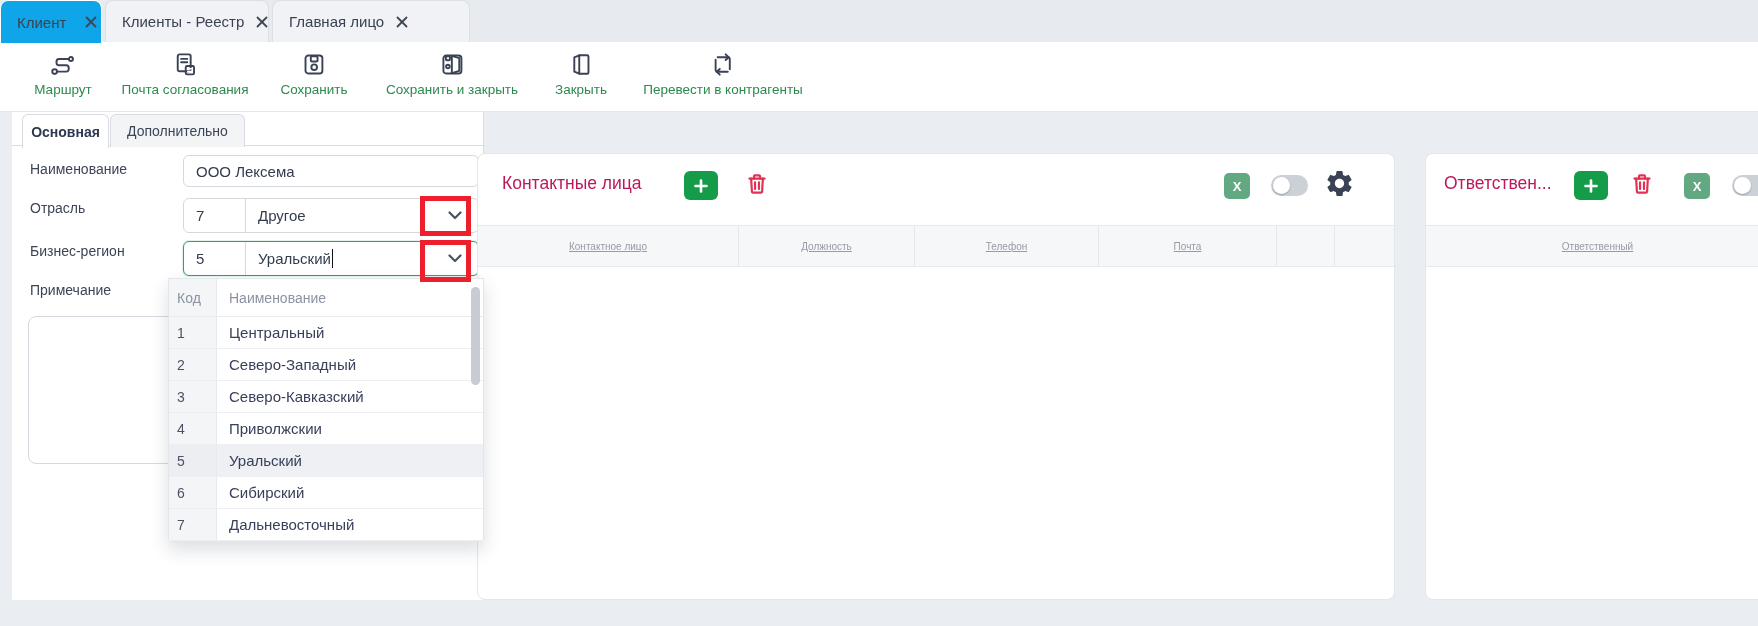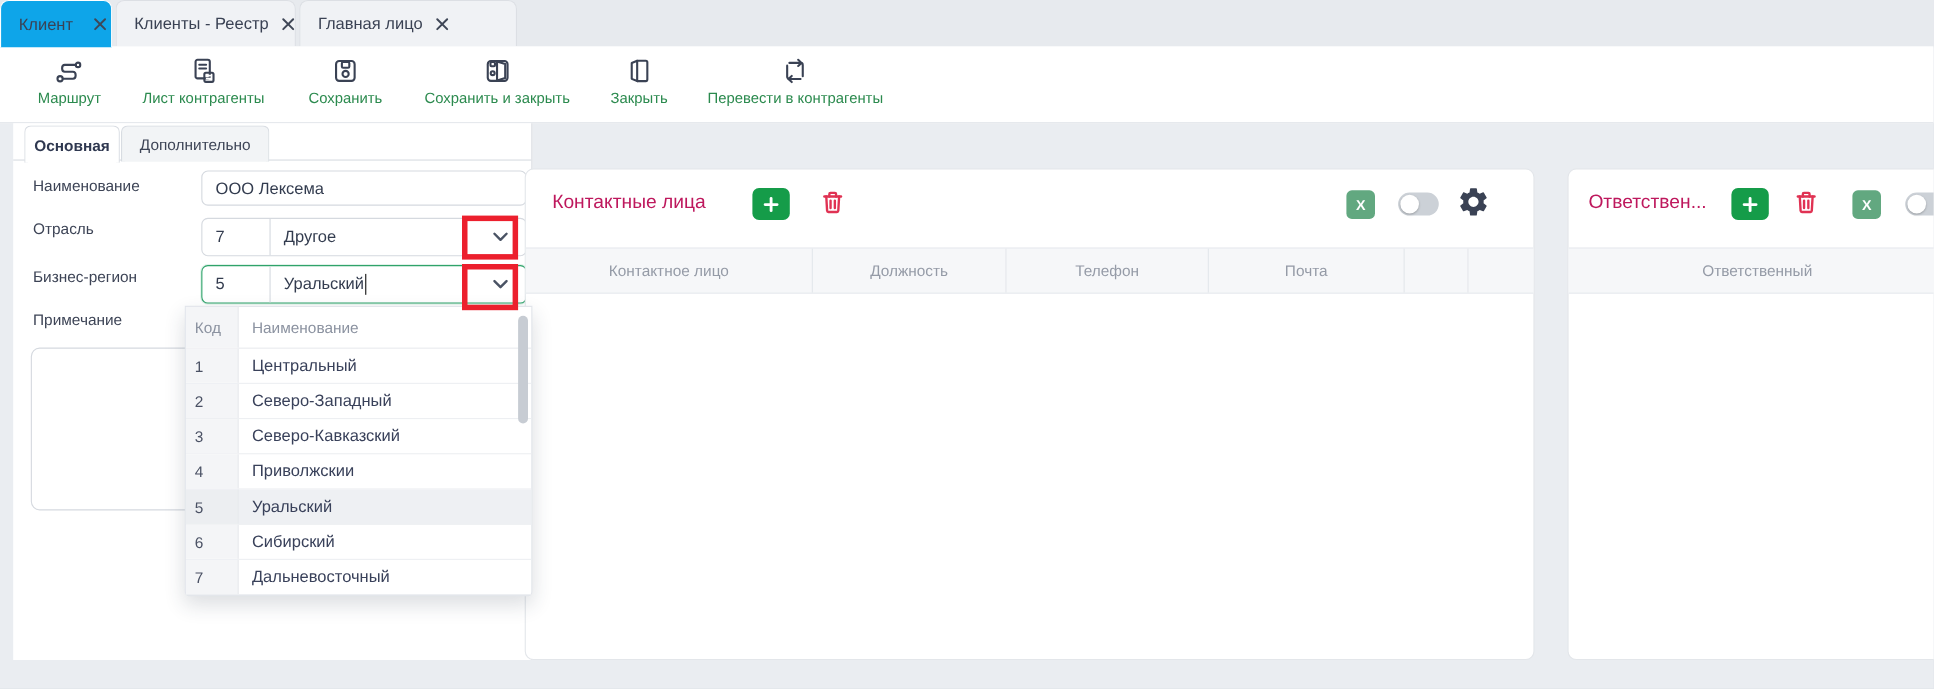--- a/index.html
+++ b/index.html
@@ -89,22 +89,22 @@
              color:#fff;font-size:13px;font-weight:bold;display:flex;align-items:center;
              justify-content:center;cursor:pointer;}
   .toggle{position:absolute;width:37px;height:21px;border-radius:11px;background:#ccd1d7;cursor:pointer;}
   .toggle .knob{position:absolute;left:2px;top:2px;width:17px;height:17px;border-radius:50%;
                 background:#fff;box-shadow:0 1px 2px rgba(0,0,0,.25);}
   .btn-gear{position:absolute;cursor:pointer;}
   .btn-gear svg{width:31px;height:31px;}
   .grid-head{position:absolute;left:0;right:0;top:71px;height:42px;background:#f6f7f9;
              border-top:1px solid #e7eaee;border-bottom:1px solid #e7eaee;display:flex;
              box-sizing:border-box;}
-  .gh-cell{display:flex;align-items:center;justify-content:center;font-size:14px;color:#959ba7;
-           border-right:1px solid #e4e7eb;box-sizing:border-box;white-space:nowrap;overflow:hidden;}
+  .gh-cell{display:flex;align-items:center;justify-content:center;font-size:10px;color:#959ba7;
+           border-right:1px solid #e4e7eb;box-sizing:border-box;white-space:nowrap;overflow:hidden;text-decoration:underline;}
   .gh-cell:last-child{border-right:none;}
 </style>
 </head>
 <body>
 
 <div class="screen">
 
   <div class="tabstrip">
     <div class="wtab active" style="left:0;width:102px;">
       <span class="wtab-label">Клиент</span>
@@ -138,21 +138,21 @@
       </svg>
       <span class="tlabel">Маршрут</span>
     </div>
     <div class="tbtn" style="left:185px;">
       <svg class="ticon" viewBox="0 0 24 24">
         <rect x="5.5" y="3" width="11.5" height="15" rx="1.6"></rect>
         <path d="M8.5 7h5.5M8.5 10h5.5"></path>
         <rect class="fill" x="12.6" y="13.4" width="7.4" height="7.4" rx="1.2"></rect>
         <path d="M14.4 15.8h3.8M14.4 18.2h3.8" style="stroke:#fff;stroke-width:1.3;"></path>
       </svg>
-      <span class="tlabel">Лист контрагенты</span>
+      <span class="tlabel">Почта согласования</span>
     </div>
     <div class="tbtn" style="left:314px;">
       <svg class="ticon" viewBox="0 0 24 24">
         <rect x="4.5" y="4" width="15" height="16" rx="2.5"></rect>
         <rect class="fill" x="9.2" y="4.8" width="6" height="4.6" rx="1"></rect>
         <circle class="fill" cx="12.2" cy="14.4" r="2.5"></circle>
       </svg>
       <span class="tlabel">Сохранить</span>
     </div>
     <div class="tbtn" style="left:452px;">

